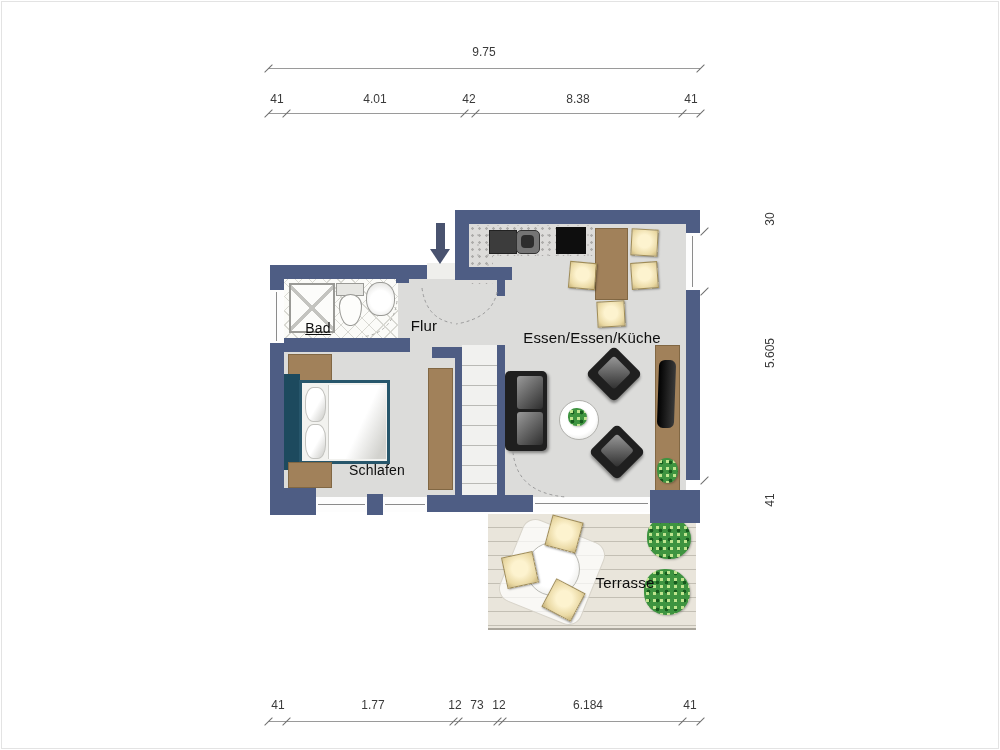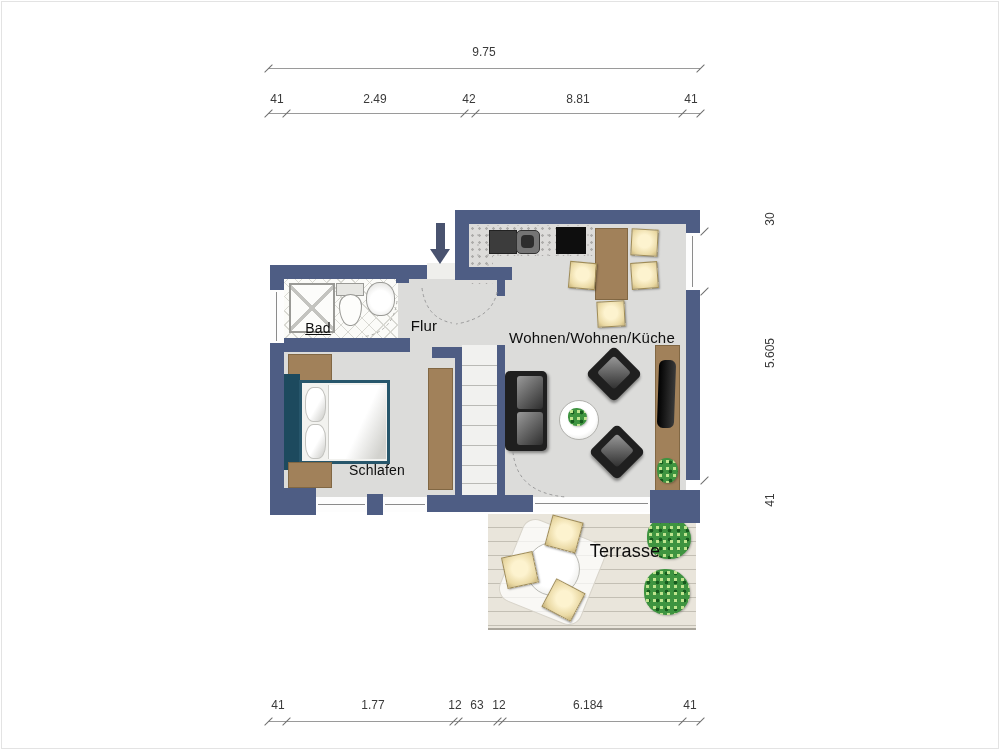--- a/index.html
+++ b/index.html
@@ -58,43 +58,43 @@
 
 <div class="canvas">
   <div class="frame"></div>
 
   <div class="dim-label" style="left:484px;top:52px;">9.75</div>
   <div class="dimline" style="left:268px;top:68px;width:432px;height:1px;"></div>
   <div class="tick" style="left:263px;top:68px;"></div>
   <div class="tick" style="left:695px;top:68px;"></div>
 
   <div class="dim-label" style="left:277px;top:99px;">41</div>
-  <div class="dim-label" style="left:375px;top:99px;">2.49</div>
+  <div class="dim-label" style="left:375px;top:99px;">4.01</div>
   <div class="dim-label" style="left:469px;top:99px;">42</div>
-  <div class="dim-label" style="left:578px;top:99px;">8.81</div>
+  <div class="dim-label" style="left:578px;top:99px;">8.38</div>
   <div class="dim-label" style="left:691px;top:99px;">41</div>
   <div class="dimline" style="left:268px;top:113px;width:432px;height:1px;"></div>
   <div class="tick" style="left:263px;top:113px;"></div>
   <div class="tick" style="left:281px;top:113px;"></div>
   <div class="tick" style="left:459px;top:113px;"></div>
   <div class="tick" style="left:470px;top:113px;"></div>
   <div class="tick" style="left:677px;top:113px;"></div>
   <div class="tick" style="left:695px;top:113px;"></div>
 
   <div class="dim-label rot" style="left:770px;top:219px;">30</div>
   <div class="dim-label rot" style="left:770px;top:353px;">5.605</div>
   <div class="dim-label rot" style="left:770px;top:500px;">41</div>
   <div class="tick" style="left:699px;top:231px;"></div>
   <div class="tick" style="left:699px;top:291px;"></div>
   <div class="tick" style="left:699px;top:480px;"></div>
 
   <div class="dim-label" style="left:278px;top:705px;">41</div>
   <div class="dim-label" style="left:373px;top:705px;">1.77</div>
   <div class="dim-label" style="left:455px;top:705px;">12</div>
-  <div class="dim-label" style="left:477px;top:705px;">63</div>
+  <div class="dim-label" style="left:477px;top:705px;">73</div>
   <div class="dim-label" style="left:499px;top:705px;">12</div>
   <div class="dim-label" style="left:588px;top:705px;">6.184</div>
   <div class="dim-label" style="left:690px;top:705px;">41</div>
   <div class="dimline" style="left:268px;top:721px;width:432px;height:1px;"></div>
   <div class="tick" style="left:263px;top:721px;"></div>
   <div class="tick" style="left:281px;top:721px;"></div>
   <div class="tick" style="left:448px;top:721px;"></div>
   <div class="tick" style="left:453px;top:721px;"></div>
   <div class="tick" style="left:492px;top:721px;"></div>
   <div class="tick" style="left:497px;top:721px;"></div>
@@ -201,16 +201,16 @@
 
   <svg class="overlay" width="1000" height="750">
     <path d="M 422 288 Q 426 318 452 323" fill="none" stroke="#9a9a9a" stroke-dasharray="3,3"></path>
     <path d="M 497 292 Q 492 318 456 324" fill="none" stroke="#9a9a9a" stroke-dasharray="3,3"></path>
     <path d="M 397 301 Q 393 333 362 337" fill="none" stroke="#adada9" stroke-dasharray="3,3"></path>
     <path d="M 513 452 Q 517 493 566 497" fill="none" stroke="#9a9a9a" stroke-dasharray="3,3"></path>
   </svg>
 
   <div class="room-label" style="left:318px;top:328px;text-decoration:underline;">Bad</div>
   <div class="room-label" style="left:424px;top:325px;font-size:15px;">Flur</div>
-  <div class="room-label" style="left:592px;top:337px;font-size:15px;">Wohnen/Wohnen/Küche</div>
+  <div class="room-label" style="left:592px;top:337px;font-size:15px;">Essen/Essen/Küche</div>
   <div class="room-label" style="left:377px;top:470px;">Schlafen</div>
-  <div class="room-label" style="left:625px;top:551px;font-size:18px;">Terrasse</div>
+  <div class="room-label" style="left:625px;top:582px;font-size:15px;">Terrasse</div>
 </div>
 
 </body></html>

